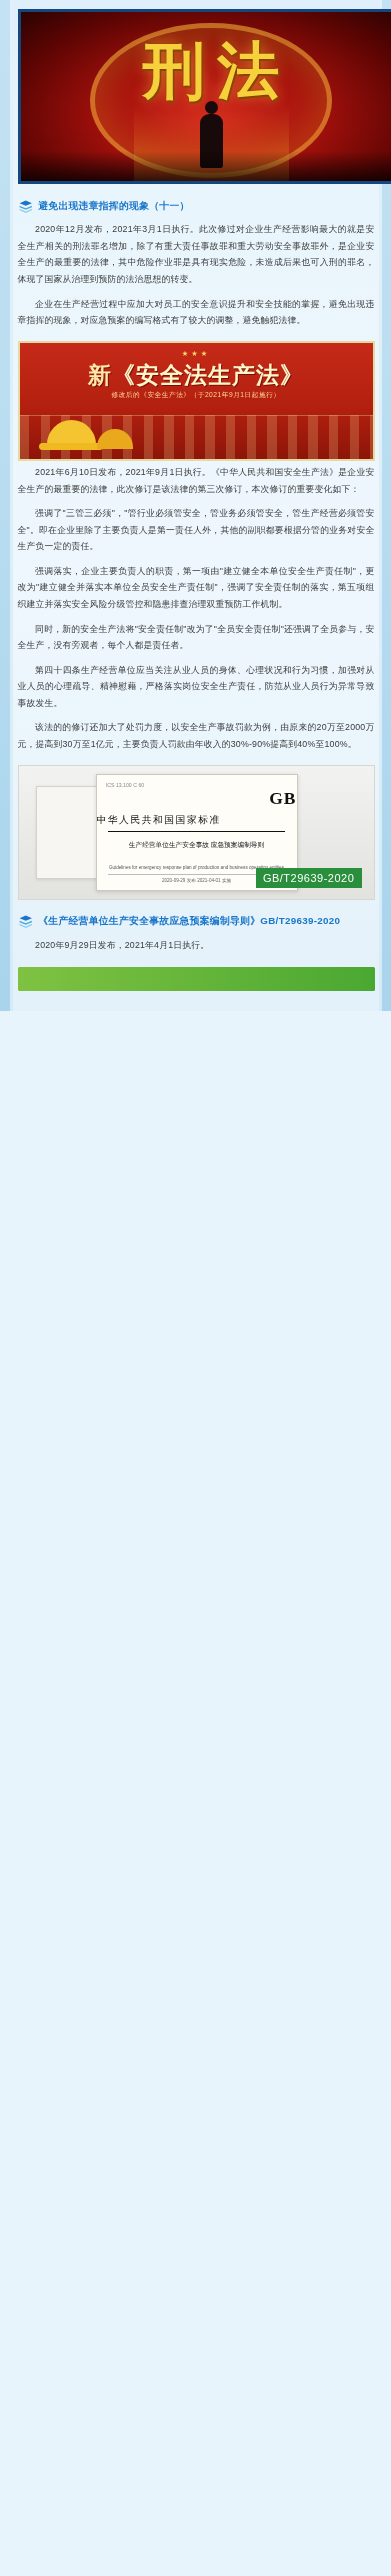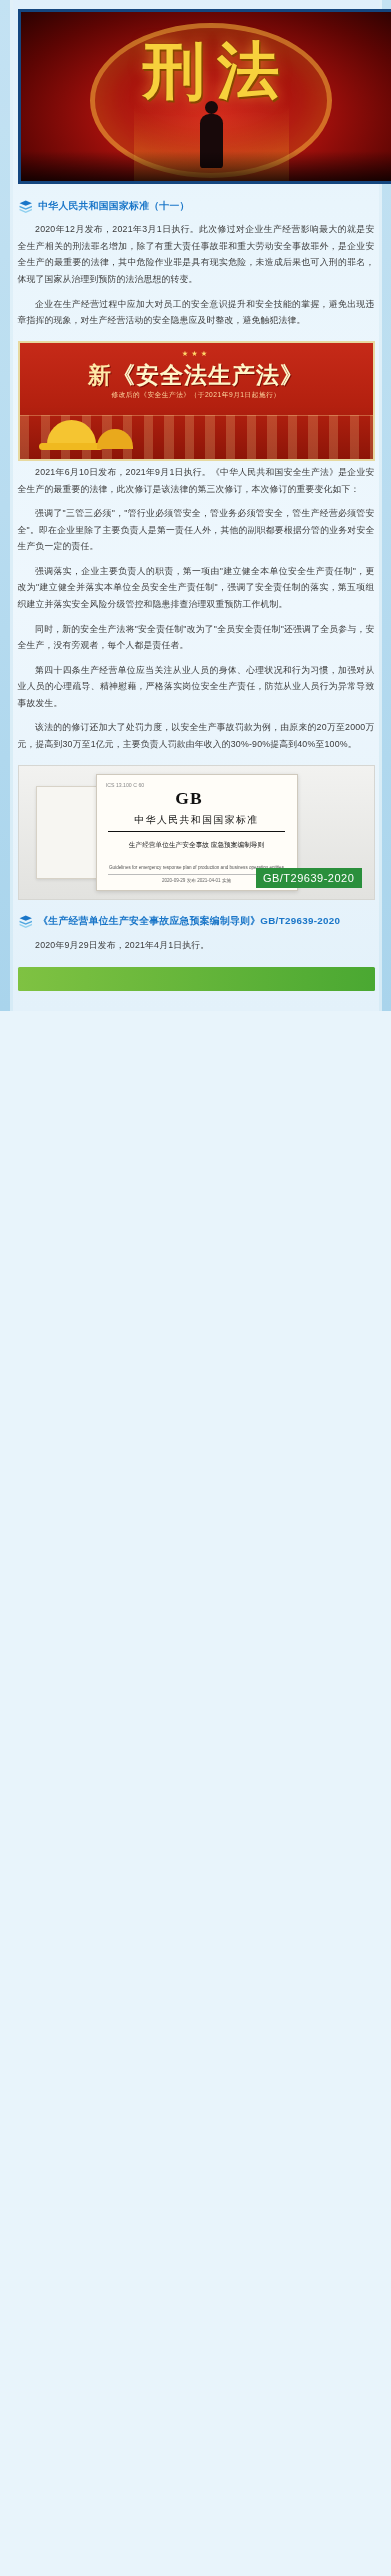--- a/index.html
+++ b/index.html
@@ -197,29 +197,28 @@
     width: 202px; height: 117px;
     background: #fffdf8;
     border: 0.5px solid #cfc9bd;
     box-shadow: 0 1px 4.1px rgba(0,0,0,.14);
   }
   .hero3 .doc .ics {
     position:absolute; left:9.3px; top:7.2px;
     font-size:5.2px; color:#888;
   }
   .hero3 .doc .gb {
-    position:absolute; left:0; right:15px; top:13.4px;
-    text-align:center;
+    position:absolute; left:0; right:0; top:13.4px;
+    text-align:right;
     font-family:"Liberation Serif", serif;
     font-weight:bold; font-size:17.5px; color:#111;
     letter-spacing:1px;
   }
   .hero3 .doc .cn {
     position:absolute; left:0; right:0; top:39px;
-    text-align:center;
     font-family:"Liberation Serif", serif;
     font-size:9.8px; color:#111; letter-spacing:1.5px;
   }
   .hero3 .doc .line {
     position:absolute; left:11.3px; right:11.3px; top:56px;
     height:1px; background:#111;
   }
   .hero3 .doc .t {
     position:absolute; left:0; right:0; top:65px;
     text-align:center; font-size:6.7px; color:#111; line-height:10.8px;
@@ -276,24 +275,24 @@
     </div>
 
     <div class="head-row">
       <span class="head-icon">
         <svg viewBox="0 0 30 30" width="15.5" height="15.5" aria-hidden="true">
           <path d="M3 8 L15 3 L27 8 L15 13 Z" fill="#1a76c8"></path>
           <path d="M3 13 L15 18 L27 13 L27 16 L15 21 L3 16 Z" fill="#4ea6e0"></path>
           <path d="M3 19 L15 24 L27 19 L27 22 L15 27 L3 22 Z" fill="#8fd0ef"></path>
         </svg>
       </span>
-      <div class="head-text">中华人民共和国国家标准（十一）</div>
+      <div class="head-text">避免出现违章指挥的现象（十一）</div>
     </div>
     <p class="para">2020年12月发布，2021年3月1日执行。此次修过对企业生产经营影响最大的就是安全生产相关的刑法罪名增加，除了有重大责任事故罪和重大劳动安全事故罪外，是企业安全生产的最重要的法律，其中危险作业罪是具有现实危险，未造成后果也可入刑的罪名，体现了国家从治理到预防的法治思想的转变。</p>
-    <p class="para">企业在生产经营过程中应加大对员工的安全意识提升和安全技能的掌握，避免出现违章指挥的现象，对生产经营活动的安全隐患应及时整改，避免触犯法律。</p>
+    <p class="para">企业在生产经营过程中应加大对员工的安全意识提升和安全技能的掌握，避免出现违章指挥的现象，对应急预案的编写格式有了较大的调整，避免触犯法律。</p>
 
     <div class="hero2">
       <div class="stars">★★★</div>
       <div class="t1">
         <span>新</span><span class="hl">《安全法生产法》</span>
       </div>
       <div class="t2">修改后的《安全生产法》（于2021年9月1日起施行）</div>
       <div class="city"></div>
       <div class="helmet"></div>
       <div class="helmet2"></div>

